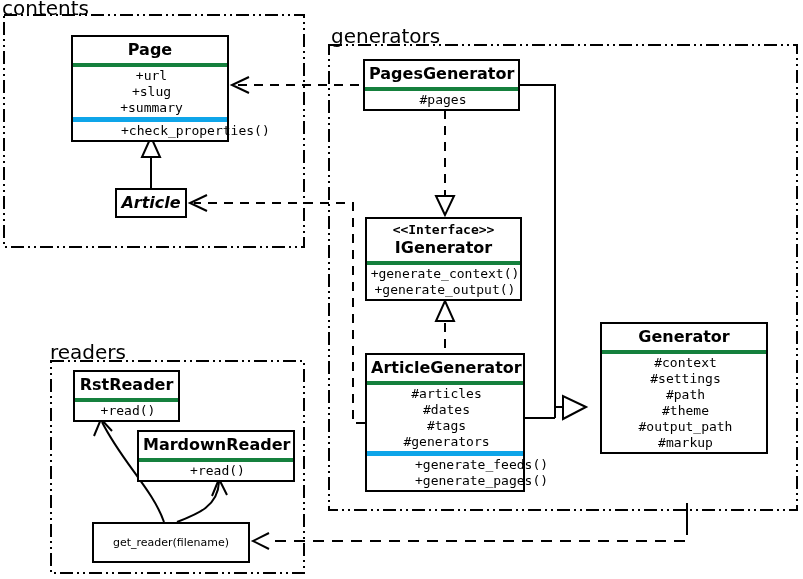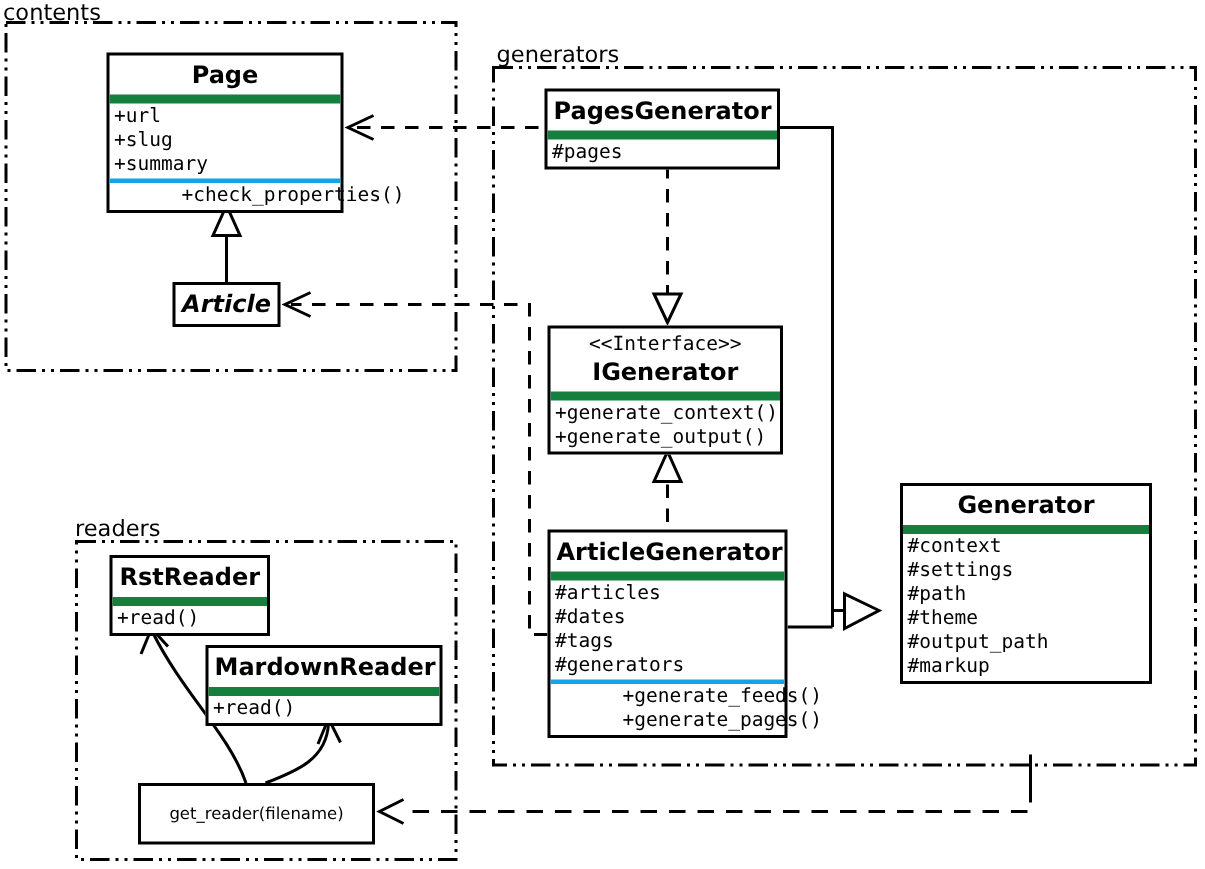--- a/index.html
+++ b/index.html
@@ -1,28 +1,28 @@
 <!DOCTYPE html>
 <html><head>
 <meta charset="utf-8">
 <style>
   html,body{margin:0;padding:0;background:#ffffff;}
   .canvas{position:relative;width:803px;height:579px;background:#ffffff;overflow:hidden;
           font-family:"DejaVu Sans",sans-serif;color:#000;}
   svg.overlay{position:absolute;left:0;top:0;width:803px;height:579px;}
-  .pkg-label{position:absolute;font-size:15px;line-height:16px;white-space:nowrap;}
+  .pkg-label{position:absolute;font-size:20px;line-height:16px;white-space:nowrap;}
   .uml-class{position:absolute;border:2px solid #000;background:#fff;box-sizing:border-box;}
   .uml-title{font-weight:bold;font-size:16px;line-height:20px;text-align:center;
-             padding:3px 4px;border-bottom:6px solid #15803d;white-space:nowrap;}
+             padding:3px 4px;border-bottom:4px solid #15803d;white-space:nowrap;}
   .uml-class.no-members .uml-title{border-bottom:none;font-style:italic;}
-  .uml-stereotype{font-family:"DejaVu Sans Mono",monospace;font-weight:normal;
+  .uml-stereotype{font-family:"DejaVu Sans Mono",monospace;font-weight:bold;
                   font-size:13px;line-height:16px;}
   .uml-members{font-family:"DejaVu Sans Mono",monospace;font-size:13px;line-height:16px;
-               padding:1px 0 1px 3px;white-space:nowrap;}
-  .uml-members + .uml-members{border-top:3px solid #0ea5e9;padding-left:48px;}
+               padding:1px 0 1px 3px;white-space:nowrap;text-align:center;}
+  .uml-members + .uml-members{border-top:5px solid #0ea5e9;padding-left:48px;}
   .plain-box{display:flex;align-items:center;justify-content:center;
              font-size:11px;white-space:nowrap;}
 </style>
 </head>
 <body>
 
 <div class="canvas">
 
   <svg class="overlay" viewBox="0 0 803 579" xmlns="http://www.w3.org/2000/svg">
     <g fill="none" stroke="#000000" stroke-width="2">

